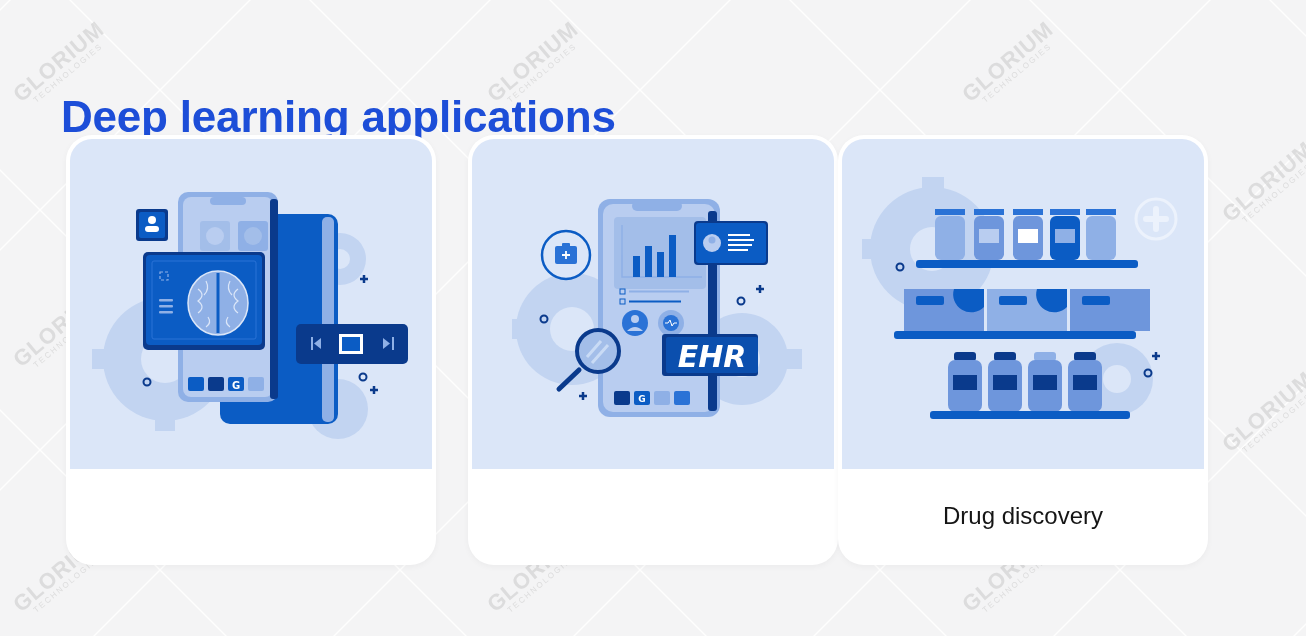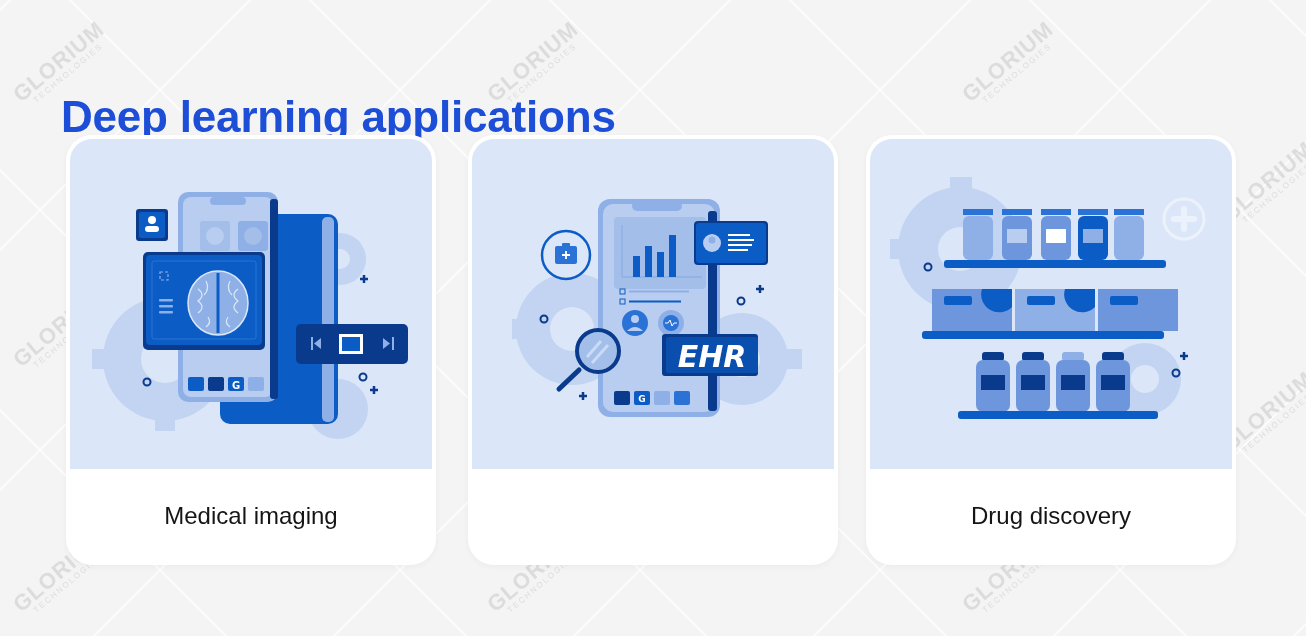--- a/index.html
+++ b/index.html
@@ -46,21 +46,21 @@
   }
   .card-image svg { position: absolute; left: 0; top: 0; }
   .card-label {
     height: 92px; display: flex; align-items: center; justify-content: center;
     text-align: center;
     font-size: 24px; color: #151515; line-height: 33px;
     padding: 0 20px;
   }
   #card-1 { left: 66px; }
   #card-2 { left: 468px; }
-  #card-3 { left: 866px; }
+  #card-3 { left: 838px; }
 </style>
 </head>
 <body>
 
 <div class="bg-pattern"></div>
 
 <div class="watermark" style="left:6px;top:50px;"><span>GLORIUM</span><small>TECHNOLOGIES</small></div>
 <div class="watermark" style="left:480px;top:50px;"><span>GLORIUM</span><small>TECHNOLOGIES</small></div>
 <div class="watermark" style="left:955px;top:50px;"><span>GLORIUM</span><small>TECHNOLOGIES</small></div>
 <div class="watermark" style="left:1215px;top:170px;"><span>GLORIUM</span><small>TECHNOLOGIES</small></div>
@@ -128,21 +128,20 @@
       <rect x="272" y="198" width="18" height="14" fill="#0b5cc4"></rect>
       <path d="M313 199 L320 204.5 L313 210 Z" fill="#8fb0e6"></path>
       <rect x="322" y="198" width="2" height="13" fill="#8fb0e6"></rect>
 
       <path d="M290 140 h8 M294 136 v8" stroke="#0a3a8c" stroke-width="2.5"></path>
       <path d="M300 251 h8 M304 247 v8" stroke="#0a3a8c" stroke-width="2.5"></path>
       <circle cx="293" cy="238" r="3.5" fill="none" stroke="#0a3a8c" stroke-width="2"></circle>
       <circle cx="77" cy="243" r="3.5" fill="none" stroke="#0a3a8c" stroke-width="2"></circle>
     </svg>
   </div>
-  <div class="card-label">Medical imaging</div>
 </div>
 
 <div class="card" id="card-2">
   <div class="card-image">
     <svg width="362" height="330" viewBox="0 0 362 330">
       <g fill="#c2d4f1">
         <circle cx="100" cy="190" r="56"></circle>
         <circle cx="270" cy="220" r="46"></circle>
         <rect x="40" y="180" width="20" height="20"></rect>
           <rect x="300" y="210" width="30" height="20"></rect>

